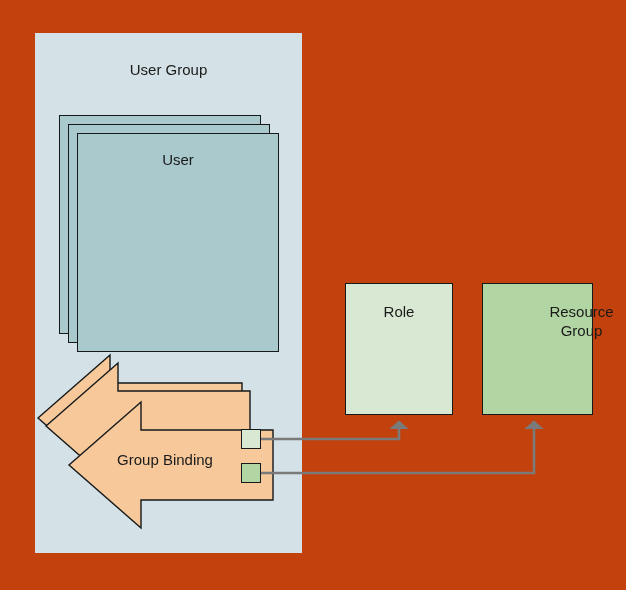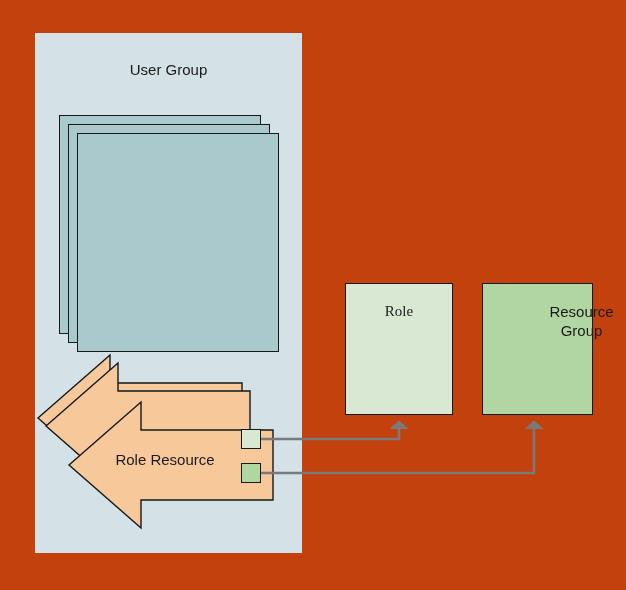--- a/index.html
+++ b/index.html
@@ -88,54 +88,55 @@
     box-sizing: border-box;
   }
   #role-box {
     left: 345px; top: 283px; width: 108px; height: 132px;
     background: #d9e8d2;
   }
   #resource-group-box {
     left: 482px; top: 283px; width: 111px; height: 132px;
     background: #b2d6a3;
   }
-  #role-box-label { left: 345px; top: 302px; width: 108px; font-family: Liberation Serif, serif; }
+  #role-box-label { left: 345px; top: 302px; width: 108px; }
   #resource-group-box-label { left: 482px; top: 302px; width: 111px; margin-left: 44px; }
   
   #connectors {
     position: absolute;
     left: 0; top: 0;
     width: 626px; height: 590px;
   }
 </style>
 </head>
 <body>
 
 <div id="canvas">
 
   <div id="user-group"></div>
   <div class="shape-label" id="user-group-label">User Group</div>
 
   <div class="user-card" id="user-card-back"></div>
   <div class="user-card" id="user-card-mid"></div>
   <div class="user-card" id="user-card-front"></div>
+  <div class="shape-label" id="user-label">User</div>
 
   <svg class="rb-arrow" id="role-binding-shapes" viewBox="0 0 626 590">
 
     <polygon points="125,370 125,398 257,398 257,468 125,468 125,496 53,433" fill="#f7c99a" stroke="#15191a" stroke-width="1.4" transform="translate(-15,-15) rotate(0)"></polygon>
 
     <polygon points="125,370 125,398 257,398 257,468 125,468 125,496 53,433" fill="#f7c99a" stroke="#15191a" stroke-width="1.4" transform="translate(-7,-7)"></polygon>
 
     <polygon points="125,370 125,398 257,398 257,468 125,468 125,496 53,433" fill="#f7c99a" stroke="#15191a" stroke-width="1.4" transform="translate(16,32)"></polygon>
   </svg>
 
   <div class="rb-swatch" id="rb-swatch-role"></div>
   <div class="rb-swatch" id="rb-swatch-resource"></div>
 
-  <div class="shape-label" id="role-binding-label">Role Resource</div>
+  <div class="shape-label" id="role-binding-label">Group Binding</div>
 
   <svg id="connectors" viewBox="0 0 626 590">
     <defs>
       <marker id="arrowhead" markerWidth="9" markerHeight="9" refX="3.2" refY="4.5" orient="auto" markerUnits="strokeWidth">
         <path d="M0,0.6 L0,8.4 L3.4,4.5 z" fill="#7a7a7a"></path>
       </marker>
     </defs>
     <path d="M 261,439 L 399,439 L 399,421" fill="none" stroke="#7a7a7a" stroke-width="2.6" marker-end="url(#arrowhead)"></path>
     <path d="M 261,473 L 534,473 L 534,421" fill="none" stroke="#7a7a7a" stroke-width="2.6" marker-end="url(#arrowhead)"></path>
   </svg>

